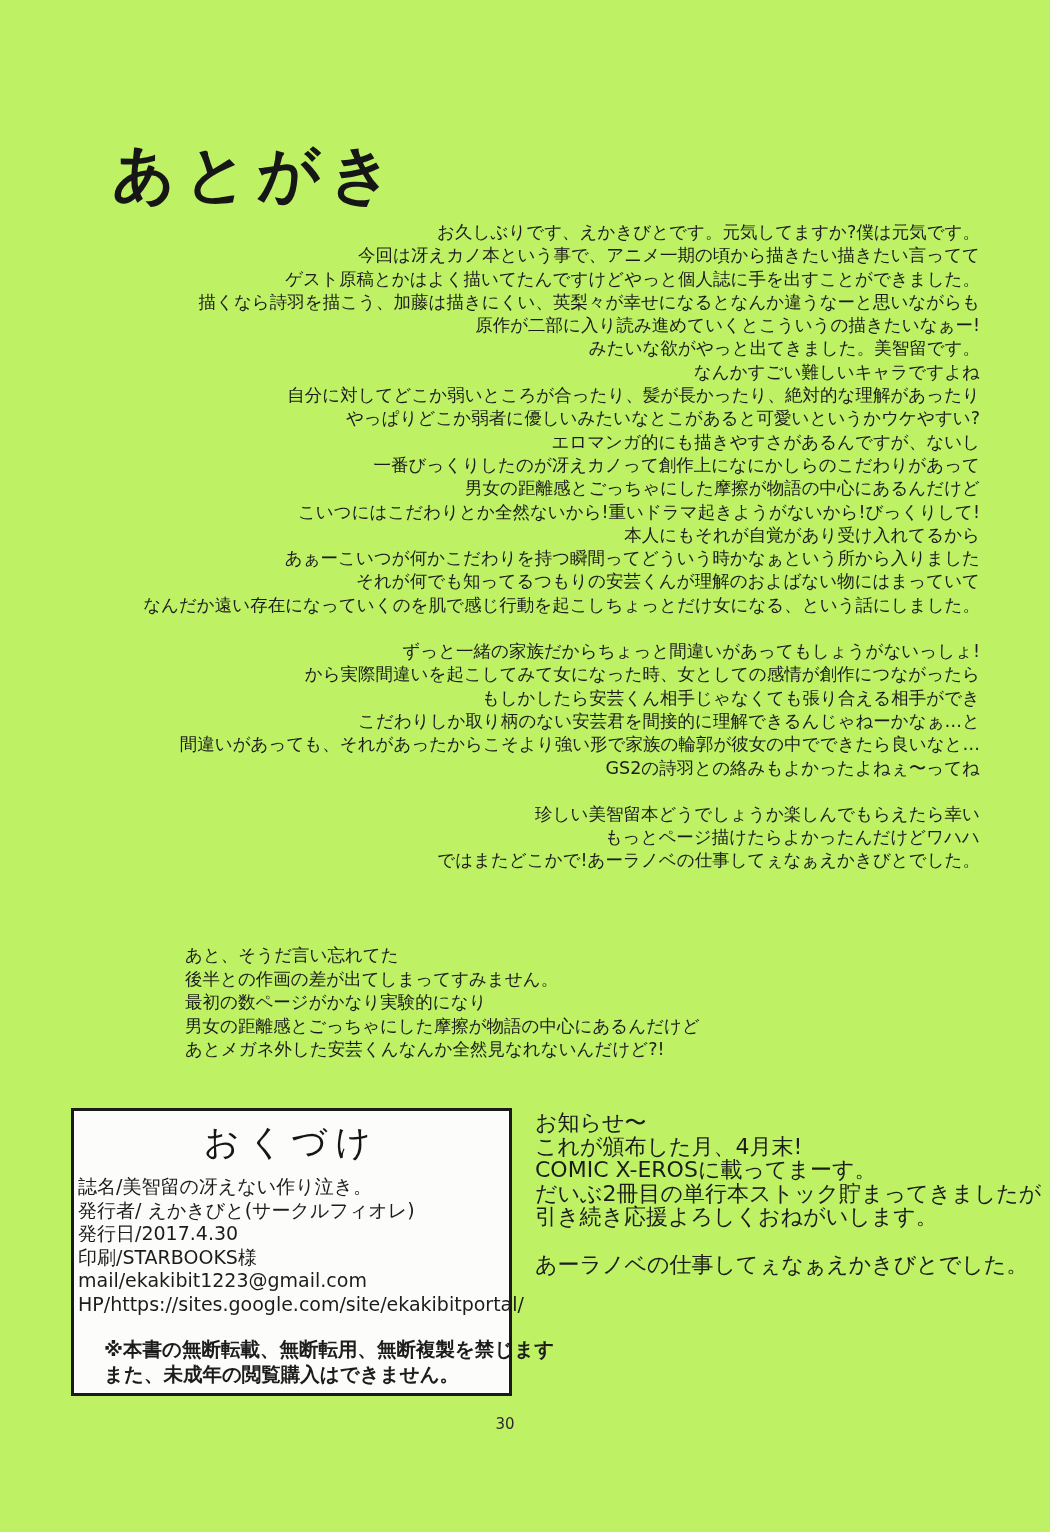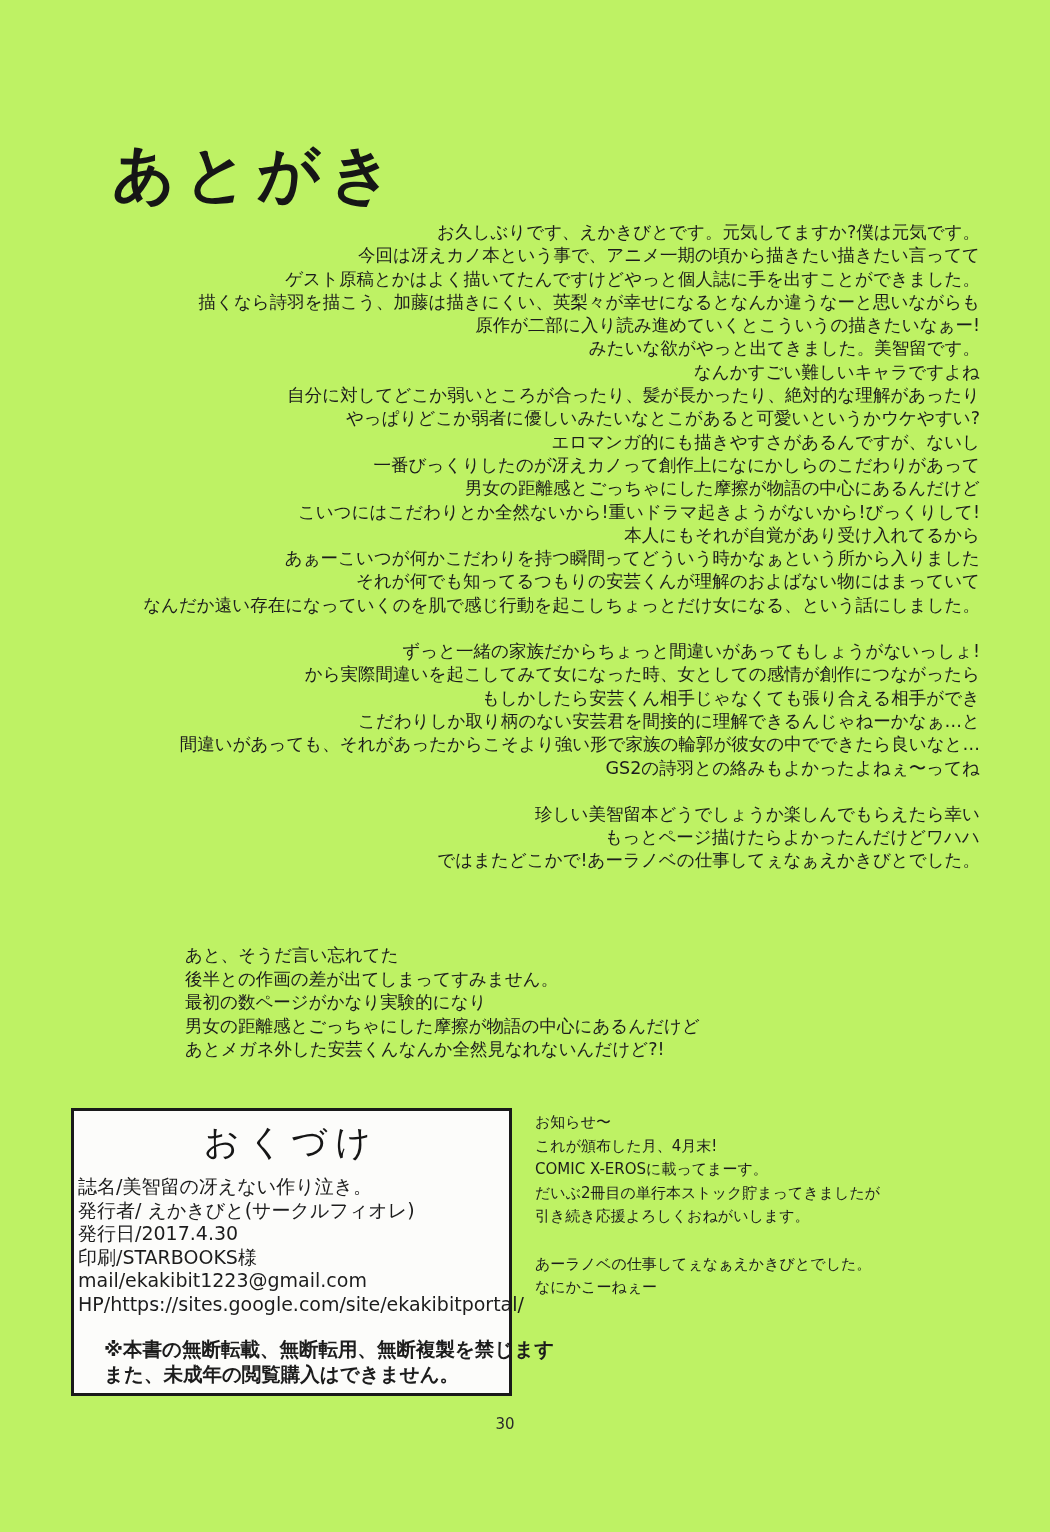--- a/index.html
+++ b/index.html
@@ -81,21 +81,21 @@
     margin: 20px 0 0 30px;
     font-size: 19.5px;
     line-height: 25px;
     font-weight: 700;
     white-space: nowrap;
   }
   .announcement {
     position: absolute;
     left: 535px;
     top: 1111px;
-    font-size: 15px;
+    font-size: 22px;
     line-height: 23.6px;
     font-weight: 500;
     white-space: nowrap;
   }
   .page-number {
     position: absolute;
     left: 465px;
     top: 1415px;
     width: 80px;
     text-align: center;
@@ -173,18 +173,17 @@
   </div>
 
   <div class="announcement">
       <div class="line">お知らせ〜</div>
       <div class="line">これが頒布した月、4月末!</div>
       <div class="line">COMIC X-EROSに載ってまーす。</div>
       <div class="line">だいぶ2冊目の単行本ストック貯まってきましたが</div>
       <div class="line">引き続き応援よろしくおねがいします。</div>
       <div class="line">&nbsp;</div>
       <div class="line">あーラノベの仕事してぇなぁえかきびとでした。</div>
-      <div class="line">なにかこーねぇー</div>
     </div>
 
   <div class="page-number">30</div>
 
 </div>
 
 </body></html>

